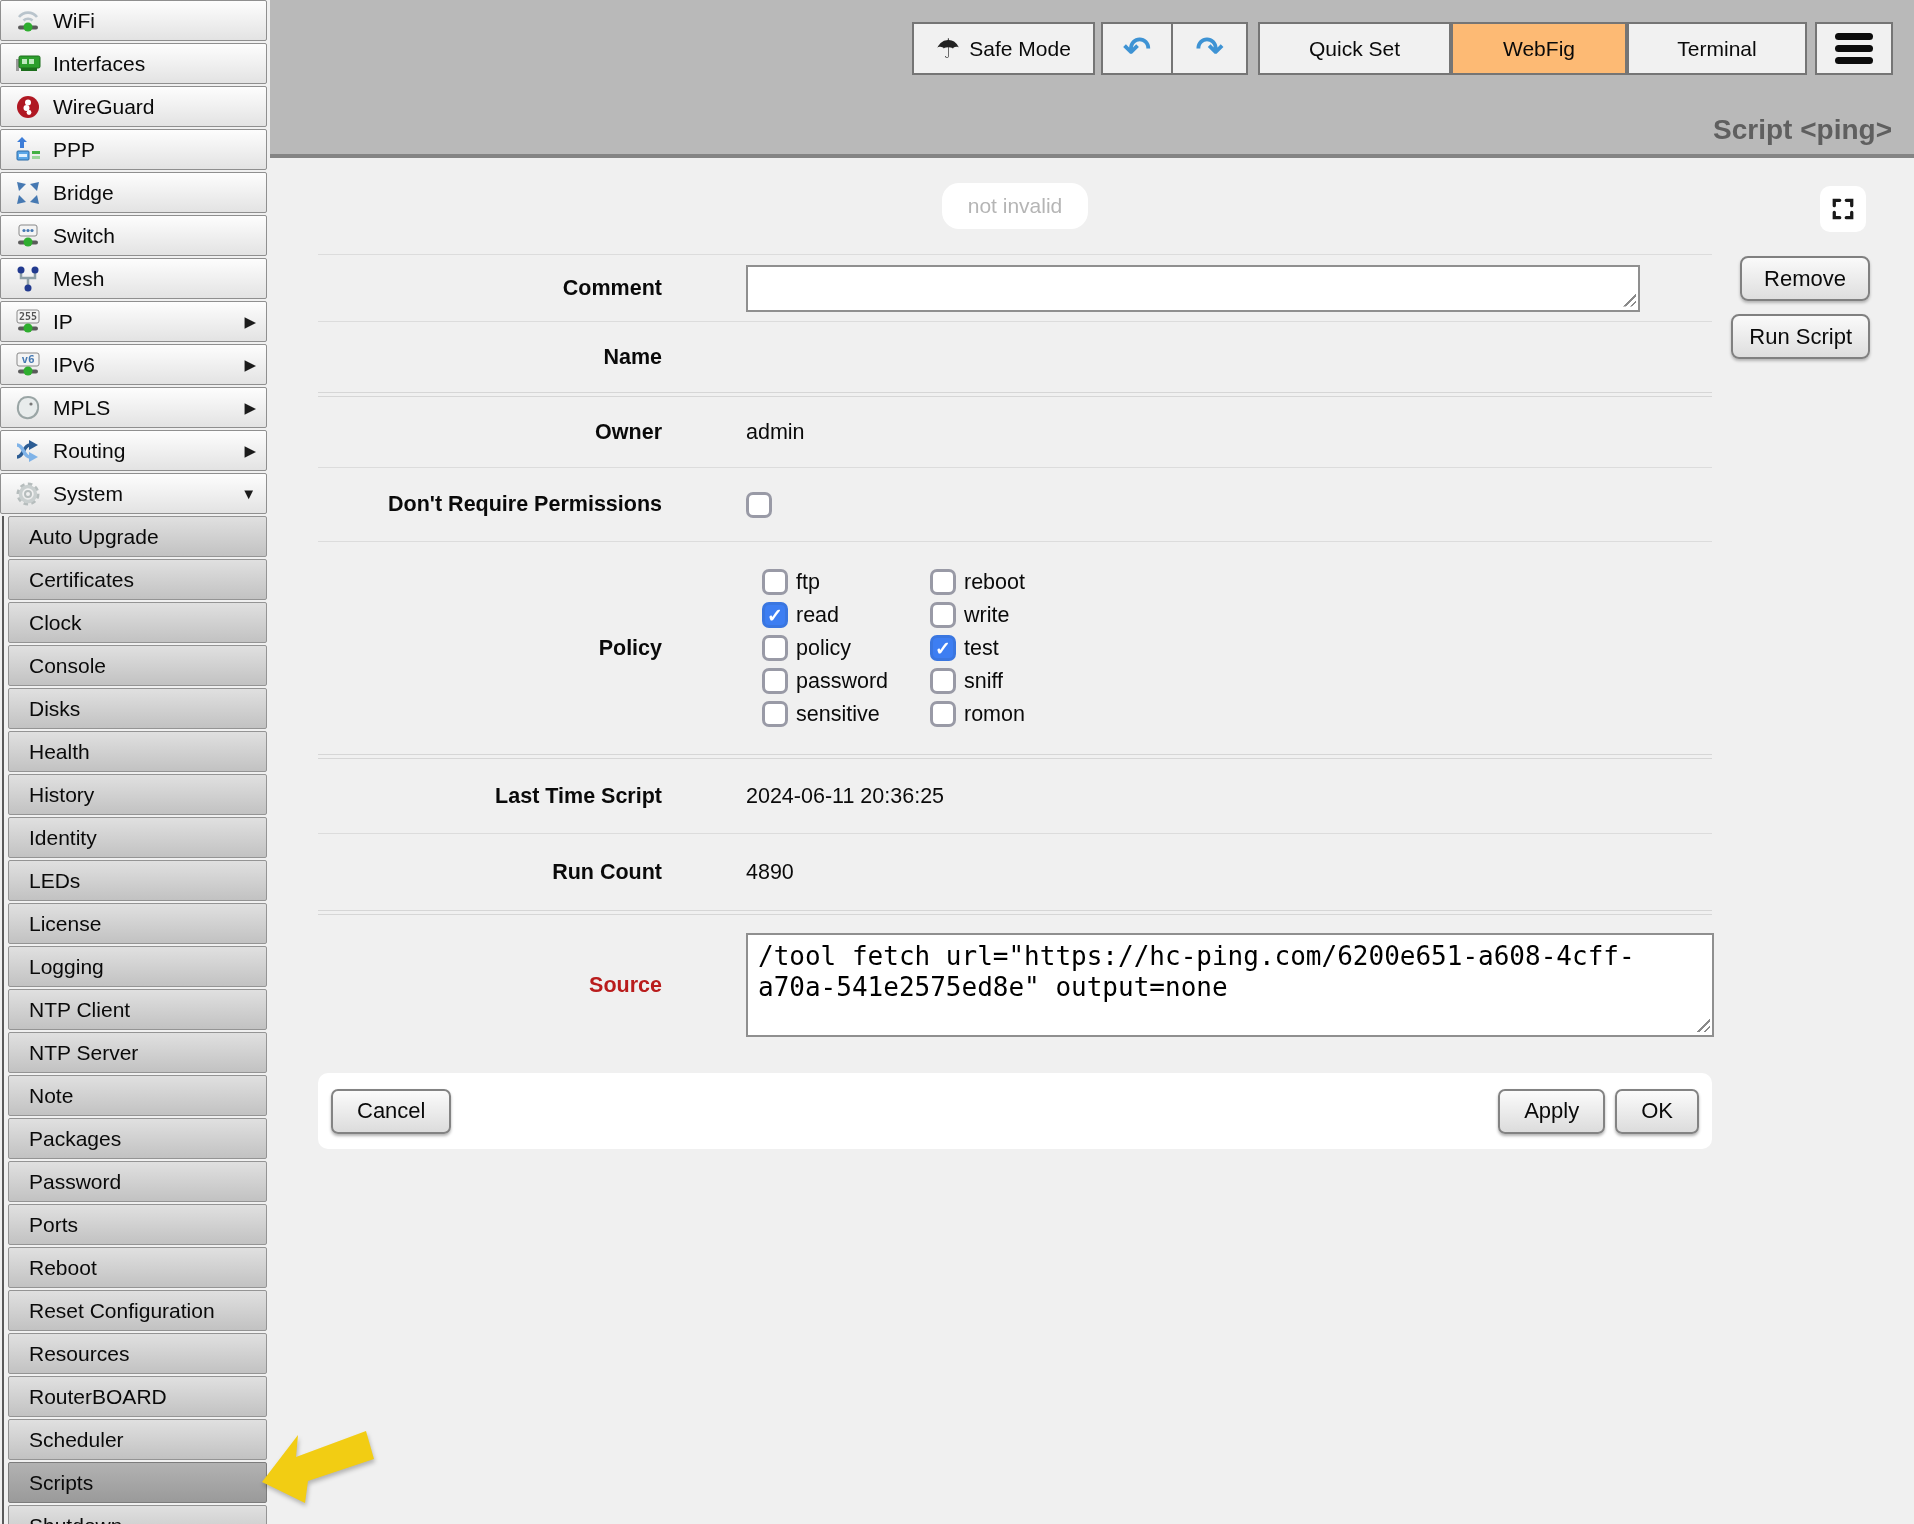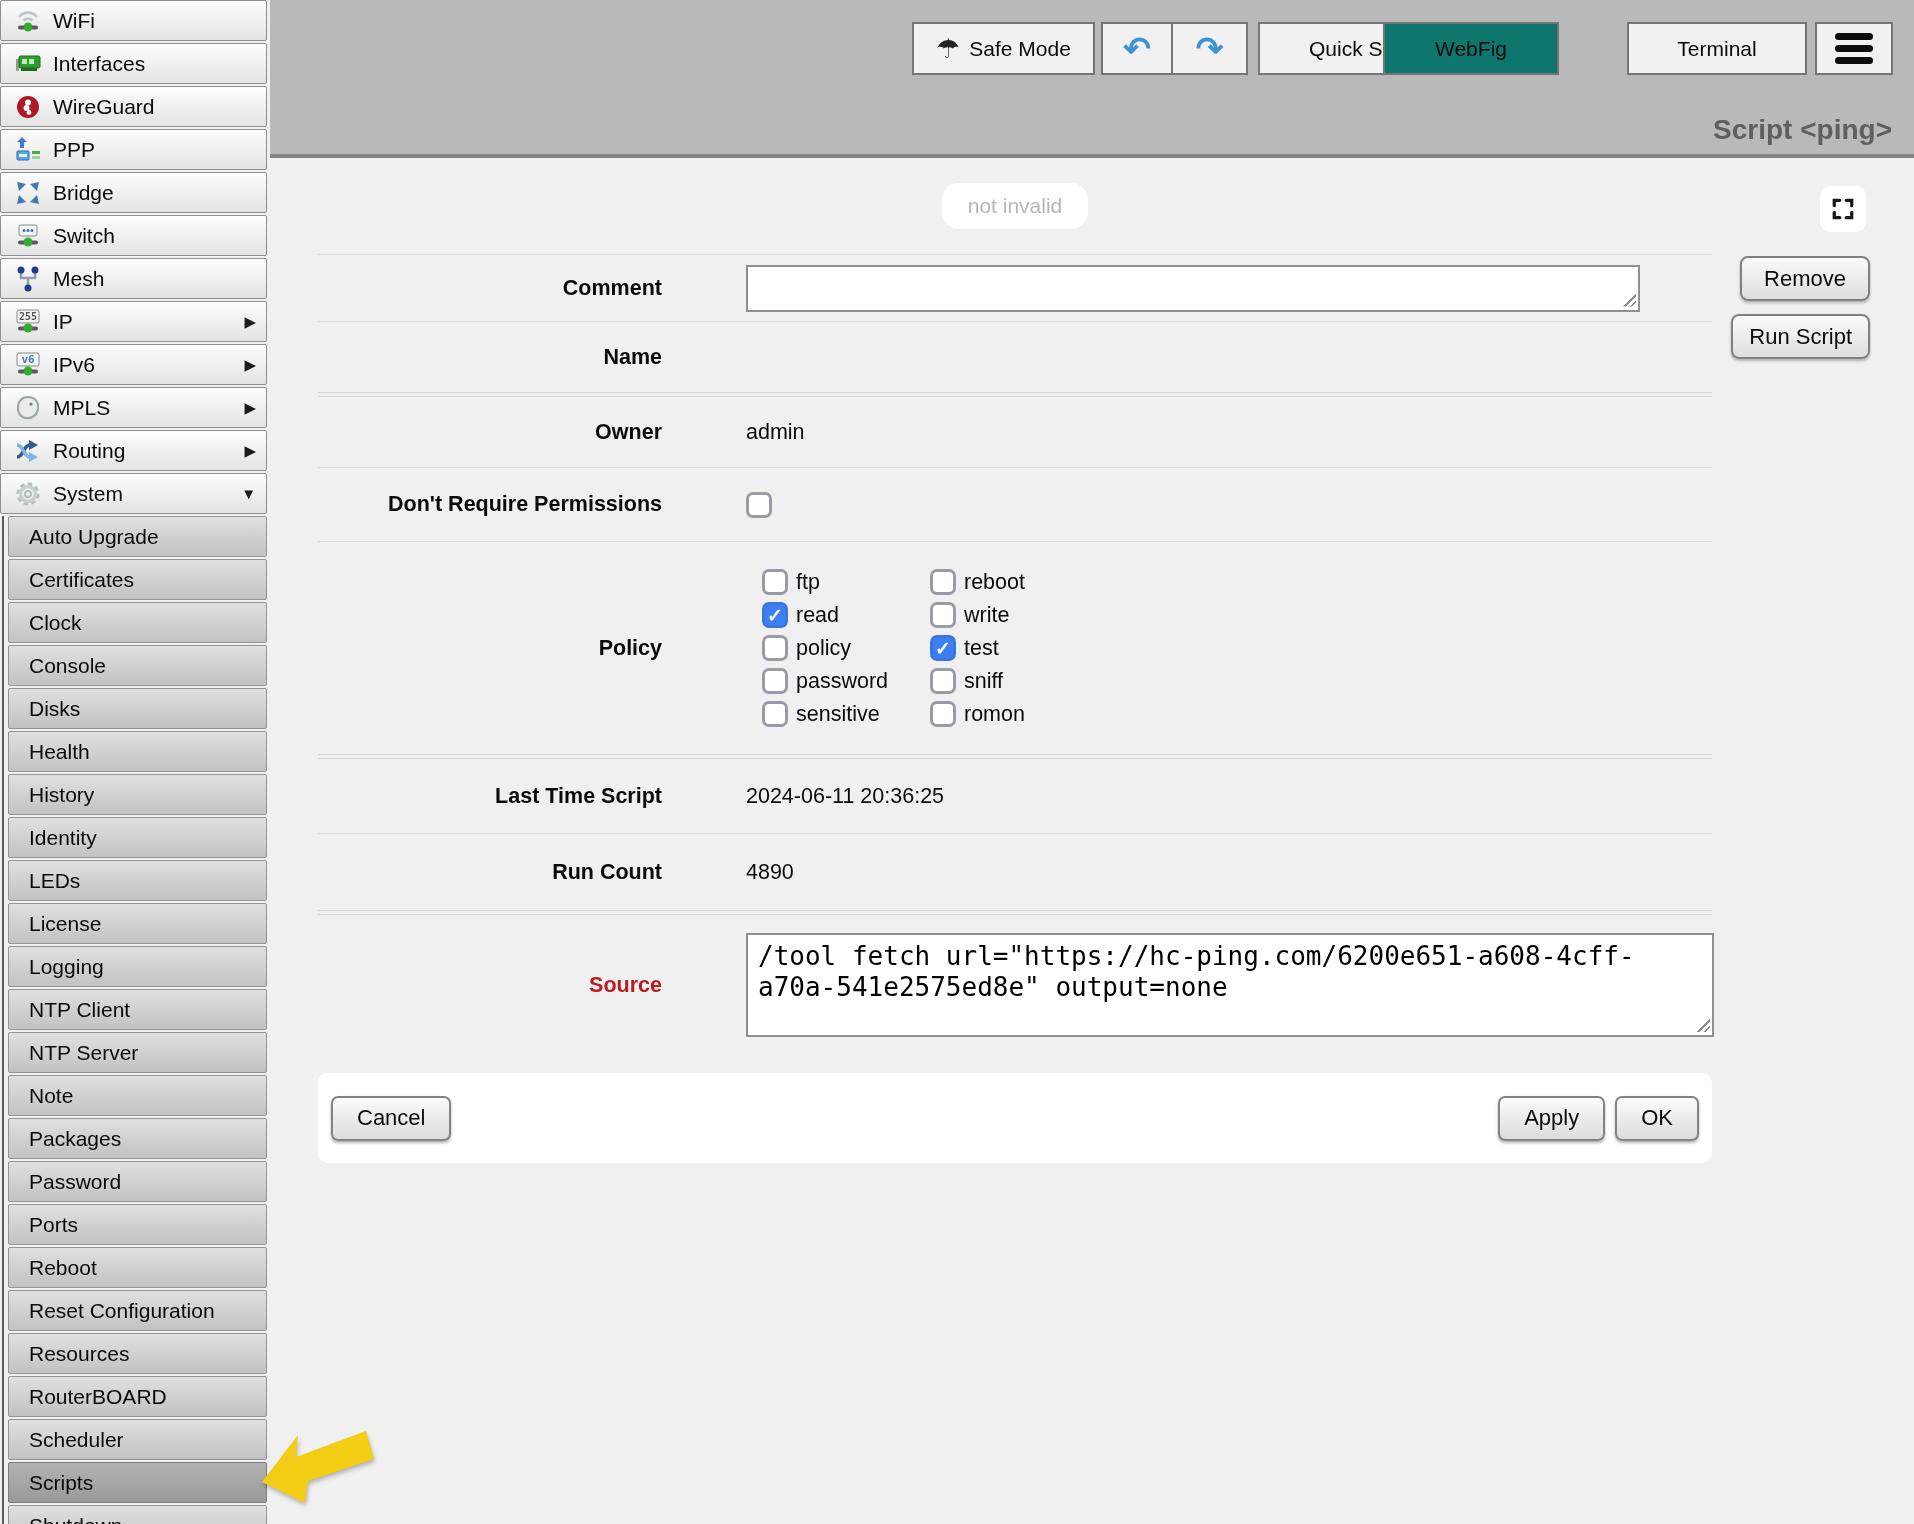--- a/index.html
+++ b/index.html
@@ -31,21 +31,21 @@
     position:absolute;top:22px;height:53px;box-sizing:border-box;
     background:#f1f1f1;border:2px solid #757575;
     display:flex;align-items:center;justify-content:center;font-size:21px;cursor:pointer;
   }
   .tb-safe{left:642px;width:183px;gap:9px;}
   .umbrella{font-size:27px;color:#222;}
   .tb-undo{left:831px;width:72px;}
   .tb-redo{left:901px;width:77px;}
   .arrow-glyph{font-size:33px;font-weight:bold;color:#3e93d4;line-height:1;}
   .tb-quick{left:988px;width:193px;}
-  .tb-webfig{left:1113px;width:176px;background:#0f766e;}
+  .tb-webfig{left:1181px;width:176px;background:#fdba74;}
   .tb-terminal{left:1357px;width:180px;}
   .tb-menu{left:1545px;width:78px;flex-direction:column;gap:5px;}
   .menu-bar{width:38px;height:7px;background:#0c0c0c;border-radius:3.5px;}
   .page-title{position:absolute;right:22px;top:114px;font-size:28px;font-weight:bold;color:#5f5f5f;}
   
   .main{position:absolute;left:270px;top:158px;right:0;bottom:0;background:#f0f0f0;}
   .fullscreen-btn{position:absolute;top:28px;right:48px;width:46px;height:46px;background:#fff;border-radius:10px;
     display:flex;align-items:center;justify-content:center;cursor:pointer;}
   .panel-btn{
     position:absolute;right:44px;height:45px;box-sizing:border-box;padding:0 16px;
@@ -85,21 +85,21 @@
   .cb.checked{background:#3d7ef2;border-color:#3a76e0;}
   .cb.checked .tick{display:block;}
   .policy-grid{display:grid;grid-template-columns:168px 168px;row-gap:7px;}
   .pol{display:flex;align-items:flex-end;gap:8px;font-size:21.5px;padding-left:16px;}
   .source-lbl{color:#b91c1c;}
   .source-input{
     width:968px;height:104px;box-sizing:border-box;border:2px solid #8f8f8f;background:#fff;
     font-family:"DejaVu Sans Mono",monospace;font-size:26px;line-height:1.18;padding:6px 10px;
     resize:none;outline:none;white-space:pre-wrap;
   }
-  .btnbar{margin-top:18px;height:90px;background:#fff;border-radius:10px;display:flex;align-items:center;
+  .btnbar{margin-top:18px;height:76px;background:#fff;border-radius:10px;display:flex;align-items:center;
     padding:0 13px;box-sizing:border-box;}
   .btn{height:45px;background:linear-gradient(#fbfbfb,#dcdcdc);border:2px solid #838383;border-radius:7px;
     font-size:22px;padding:0 24px;display:flex;align-items:center;justify-content:center;
     box-shadow:0 2px 3px rgba(0,0,0,.3);cursor:pointer;box-sizing:border-box;}
   .btn-apply{margin-left:auto;}
   .btn-ok{margin-left:10px;min-width:68px;}
   .pointer-arrow{position:absolute;left:262px;top:1425px;z-index:6;filter:drop-shadow(1px 3px 2px rgba(0,0,0,.25));}
 </style>
 </head>
 <body>

